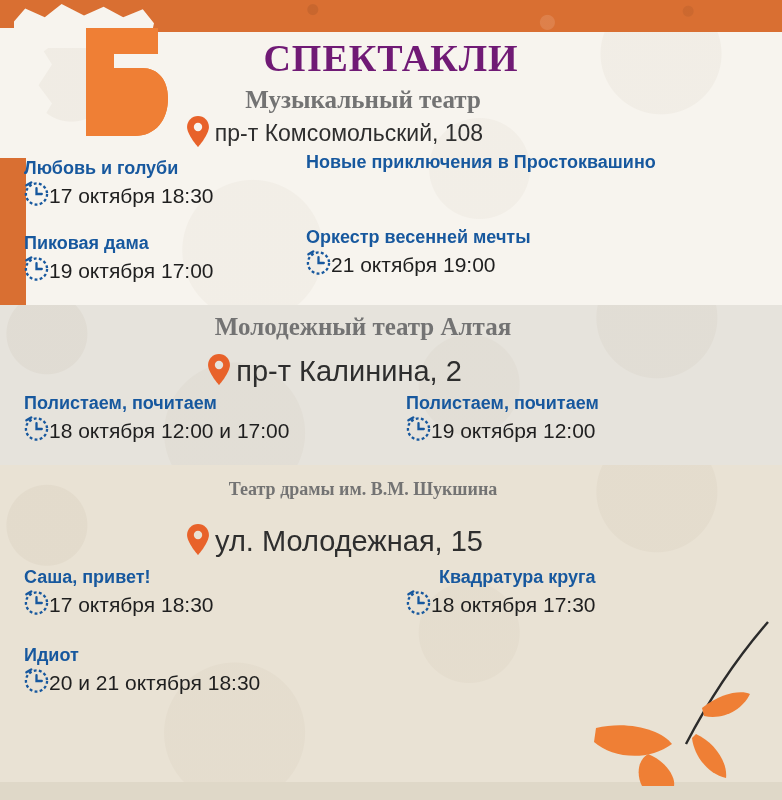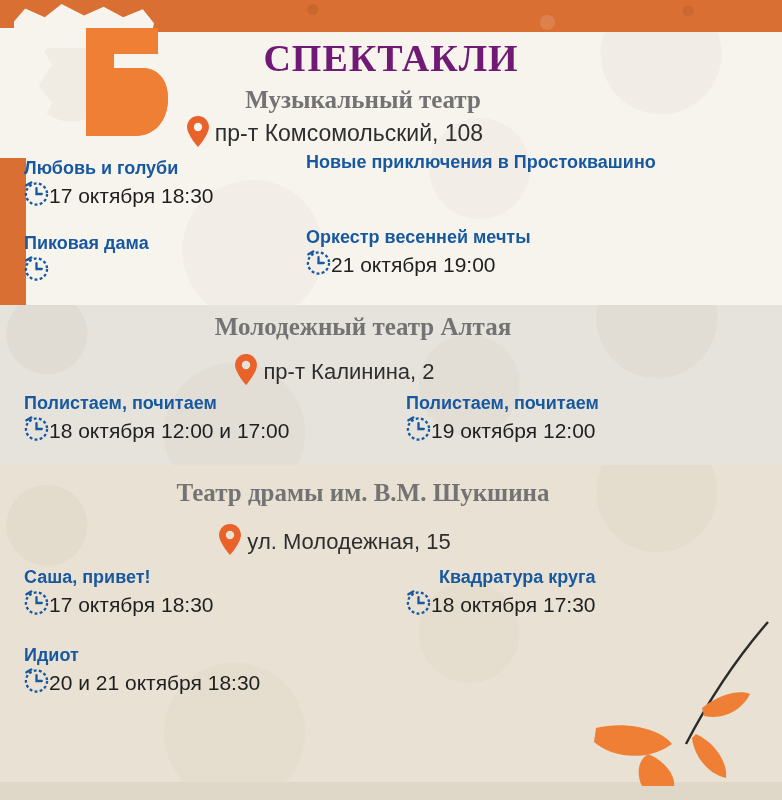--- a/index.html
+++ b/index.html
@@ -114,35 +114,35 @@
   .venue-title {
     position: absolute;
     width: 726px;
     text-align: center;
     font-family: "Liberation Serif", serif;
     font-weight: bold;
     color: #737373;
   }
   .venue-one { left: 0; top: 86px; font-size: 25px; }
   .venue-two { left: 0; top: 313px; font-size: 25px; }
-  .venue-three { left: 0; top: 479px; font-size: 25px; }
+  .venue-three { left: 0; top: 479px; font-size: 18px; }
 
   .addr-row {
     position: absolute;
     width: 670px;
     display: flex;
     align-items: center;
     justify-content: center;
     gap: 6px;
   }
   .addr-one { top: 116px; }
   .addr-two { top: 354px; }
   .addr-three { top: 524px; }
   .addr-text {
-    font-size: 22px;
+    font-size: 29px;
     color: #2e2e2e;
   }
   .addr-one .addr-text { font-size: 23px; }
 
   .pin { flex: 0 0 auto; }
 
   
   .event {
     position: absolute;
   }
@@ -247,20 +247,21 @@
 <div class="event e3">
   <div class="event-title">Пиковая дама</div>
   <div class="event-time-row">
     <span class="clock">
       <svg viewBox="0 0 26 26" width="25" height="25" aria-hidden="true">
         <circle cx="13" cy="13.5" r="11" fill="none" stroke="#17589e" stroke-width="2.4" stroke-dasharray="3 2.4"></circle>
         <path d="M13 7.5 V13.5 H18.5" fill="none" stroke="#17589e" stroke-width="2.4" stroke-linecap="round"></path>
         <path d="M2.5 4.5 L7.5 1.5" stroke="#17589e" stroke-width="2.4" stroke-linecap="round"></path>
       </svg>
     </span>
+    <span class="event-time">19 октября 17:00</span>
   </div>
 </div>
 
 <div class="event e4">
   <div class="event-title">Оркестр весенней мечты</div>
   <div class="event-time-row">
     <span class="clock">
       <svg viewBox="0 0 26 26" width="25" height="25" aria-hidden="true">
         <circle cx="13" cy="13.5" r="11" fill="none" stroke="#17589e" stroke-width="2.4" stroke-dasharray="3 2.4"></circle>
         <path d="M13 7.5 V13.5 H18.5" fill="none" stroke="#17589e" stroke-width="2.4" stroke-linecap="round"></path>

